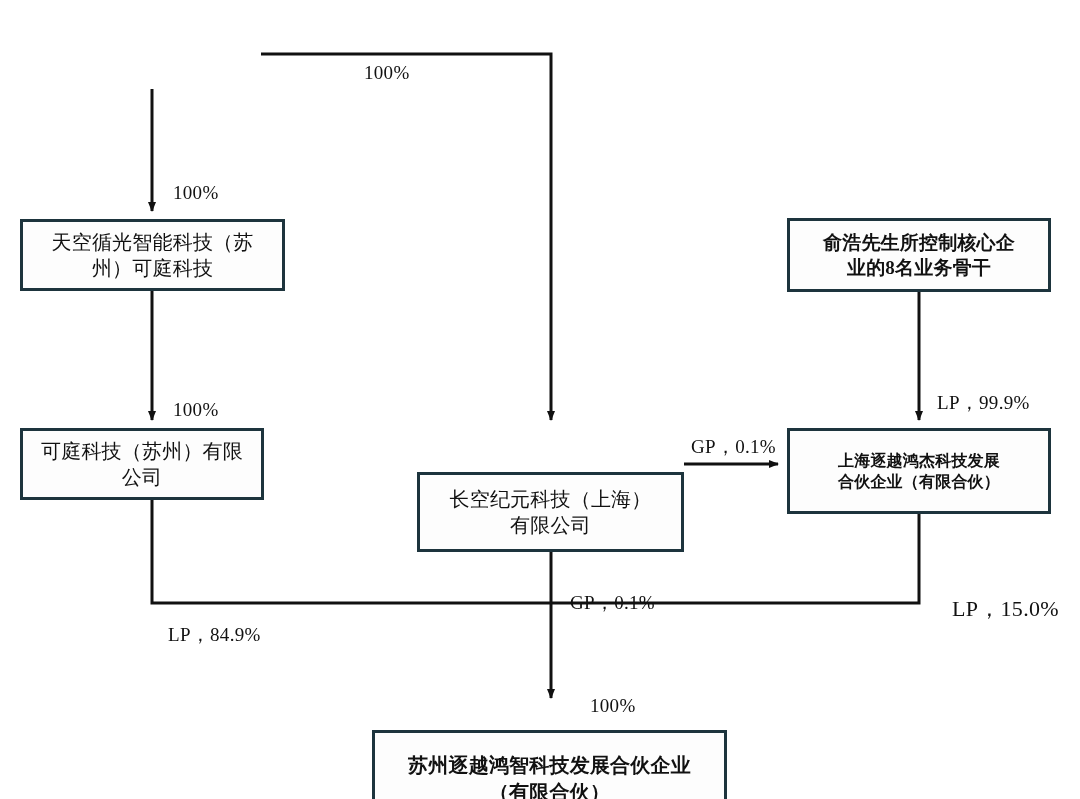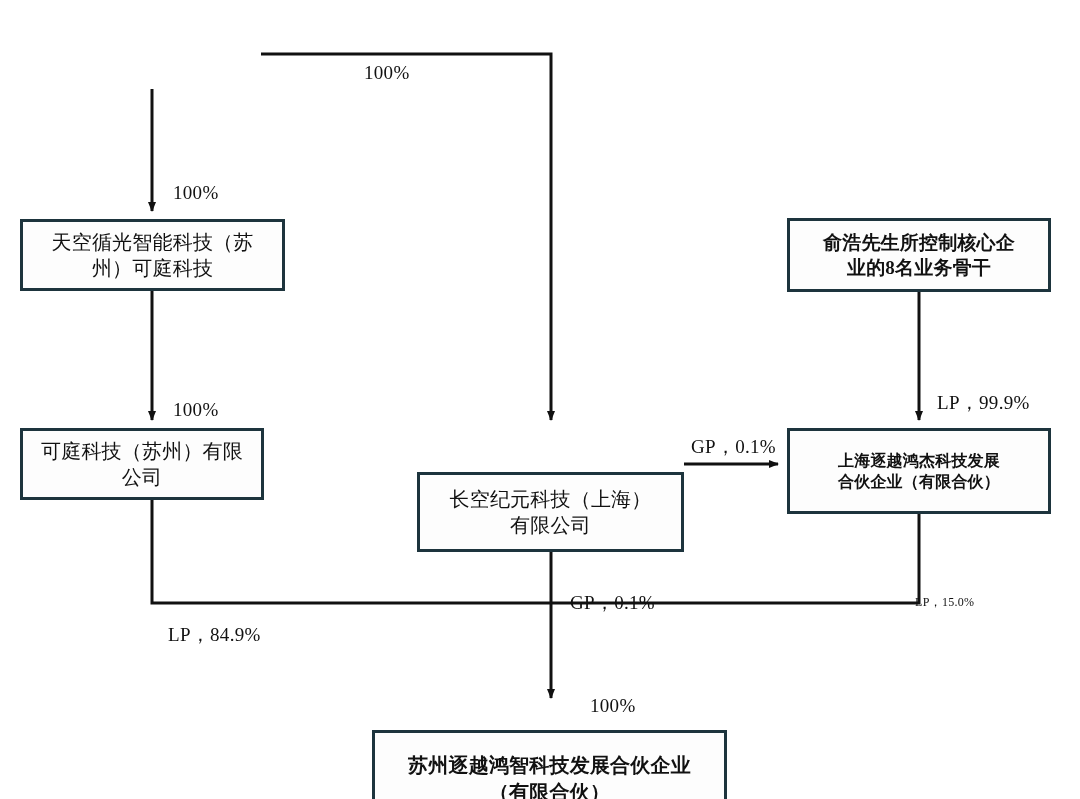--- a/index.html
+++ b/index.html
@@ -67,21 +67,21 @@
   #node-szzhuyue     { left: 372px; top: 730px; width: 355px; height: 97px;  font-size: 20px; }
 
   
   #lbl-yuhao-changkong  { left: 364px; top: 17px;  font-size: 19px; }
   #lbl-yuhao-tiankong   { left: 173px; top: 137px; font-size: 19px; }
   #lbl-tiankong-keting  { left: 173px; top: 354px; font-size: 19px; }
   #lbl-backbone-shzhuyue{ left: 937px; top: 345px; font-size: 19px; }
   #lbl-changkong-shzhuyue{ left: 691px; top: 389px; font-size: 19px; }
   #lbl-keting-szzhuyue  { left: 168px; top: 577px; font-size: 19px; }
   #lbl-changkong-szzhuyue{ left: 570px; top: 545px; font-size: 19px; }
-  #lbl-shzhuyue-szzhuyue{ left: 915px; top: 549px; font-size: 12px; }
+  #lbl-shzhuyue-szzhuyue{ left: 952px; top: 549px; font-size: 22px; }
   #lbl-collector-bottom { left: 590px; top: 650px; font-size: 19px; }
 </style>
 </head>
 <body>
 
 <div id="diagram-root">
 
   <svg class="wires" viewBox="0 0 1080 799">
     <defs>
       <marker id="arrowhead" markerWidth="10" markerHeight="8" refX="9" refY="4" orient="auto" markerUnits="userSpaceOnUse">

